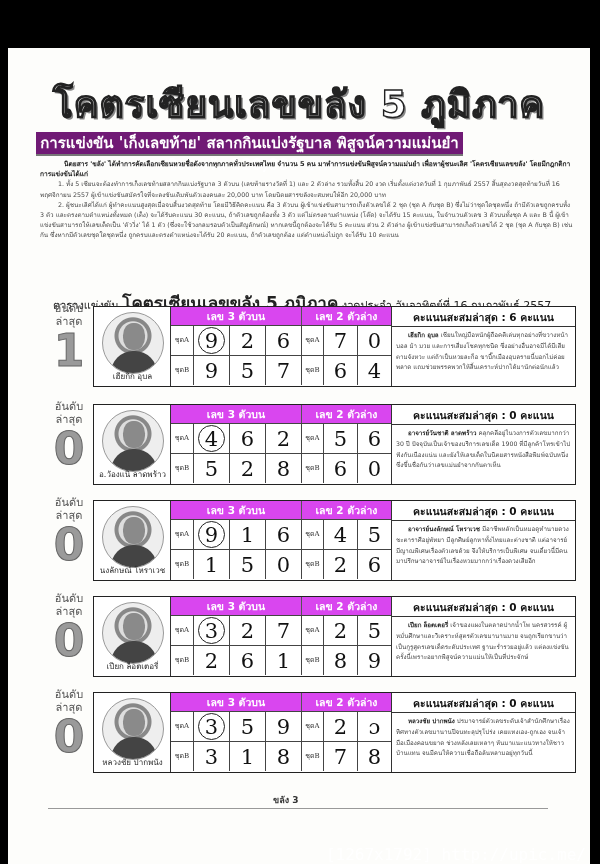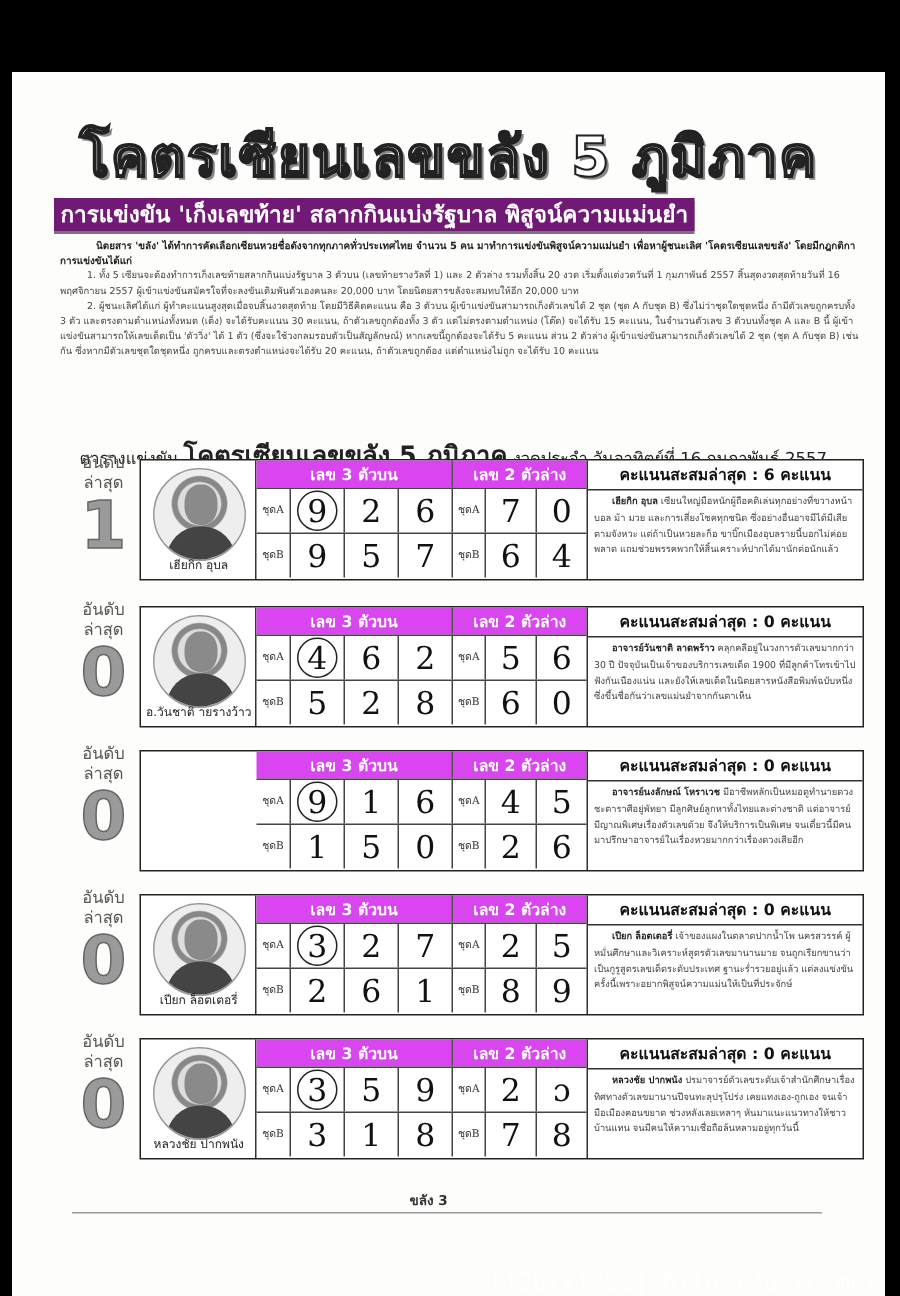--- a/index.html
+++ b/index.html
@@ -129,21 +129,21 @@
       <div class="lbl">อันดับ</div>
       <div class="lbl">ล่าสุด</div>
       <div class="num">0</div>
     </div>
     <div class="card" style="height: 81px; top: 4px;">
       <div class="photo-cell">
         <div class="photo">
               <div class="head"></div>
               <div class="body"></div>
             </div>
-        <div class="pname">อ.วันชาติ ายรางว้าว</div>
+        <div class="pname">อ.วัองแนิ ลาดพร้าว</div>
       </div>
       <div class="grid">
         <div class="ghead">
           <div class="h3">เลข 3 ตัวบน</div>
           <div class="h2">เลข 2 ตัวล่าง</div>
         </div>
         <div class="grow">
           <div class="gc set">
                 <span>ชุด</span>
                 <span>A</span>
@@ -182,20 +182,27 @@
       </div>
     </div>
   </div>
       <div class="row" style="top: 448px;">
     <div class="rank">
       <div class="lbl">อันดับ</div>
       <div class="lbl">ล่าสุด</div>
       <div class="num">0</div>
     </div>
     <div class="card" style="height: 81px; top: 4px;">
+      <div class="photo-cell">
+        <div class="photo">
+              <div class="head"></div>
+              <div class="body"></div>
+            </div>
+        <div class="pname">นงลักษณ์ โหราเวช</div>
+      </div>
       <div class="grid">
         <div class="ghead">
           <div class="h3">เลข 3 ตัวบน</div>
           <div class="h2">เลข 2 ตัวล่าง</div>
         </div>
         <div class="grow">
           <div class="gc set">
                 <span>ชุด</span>
                 <span>A</span>
               </div>

